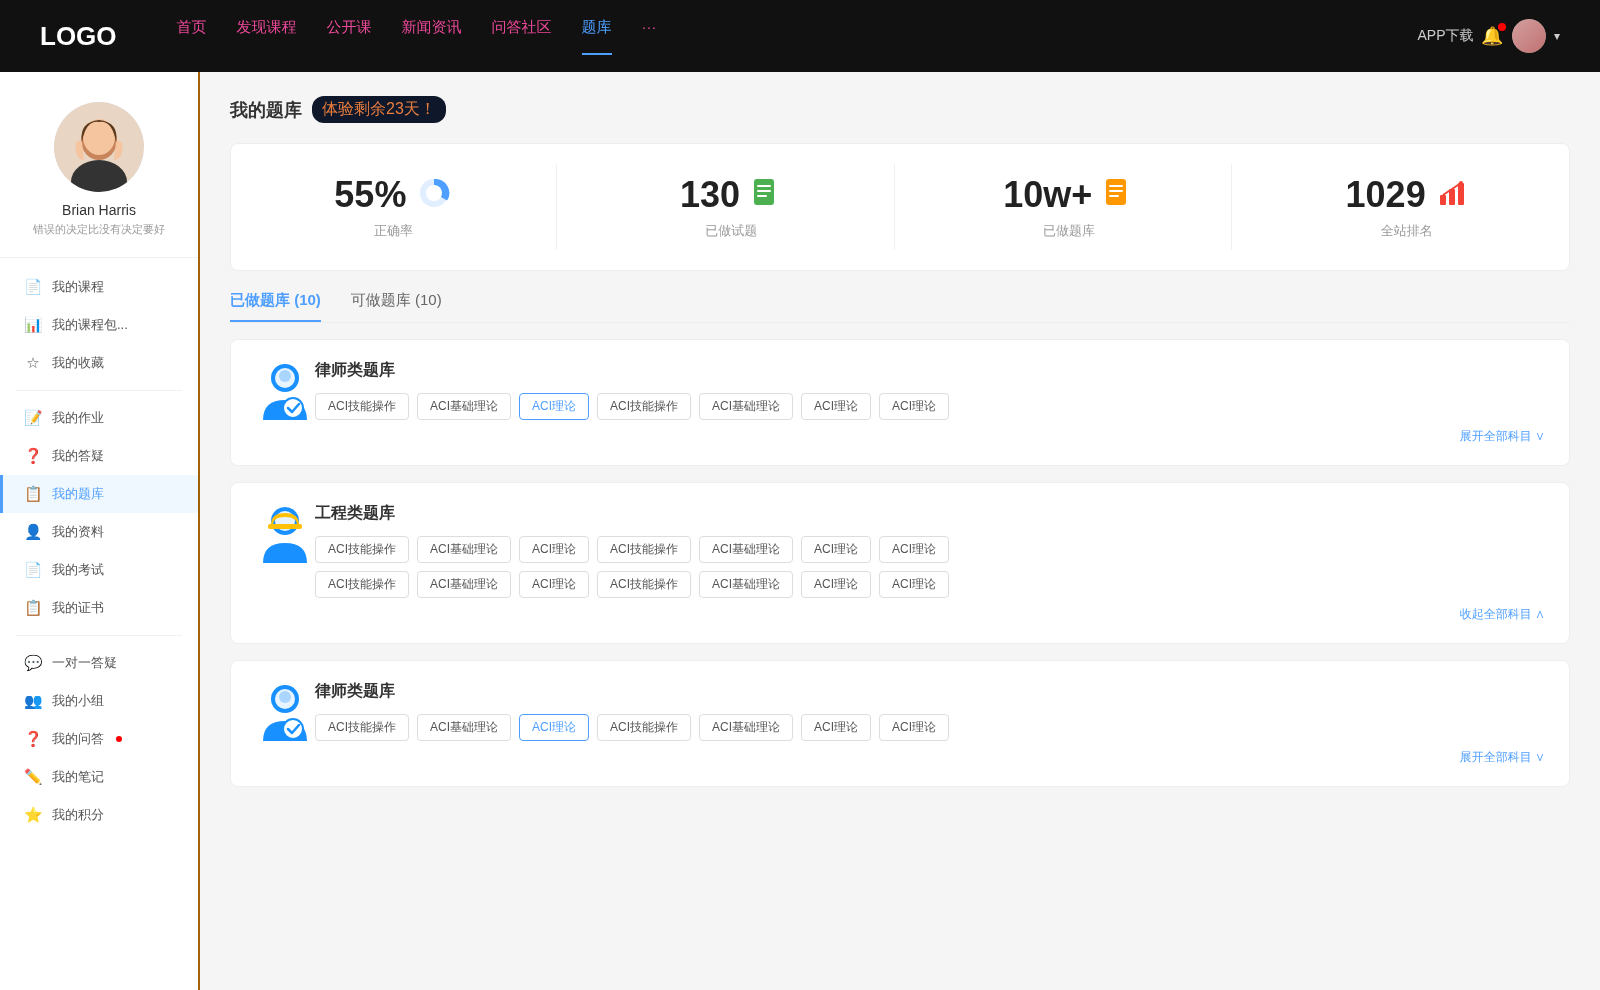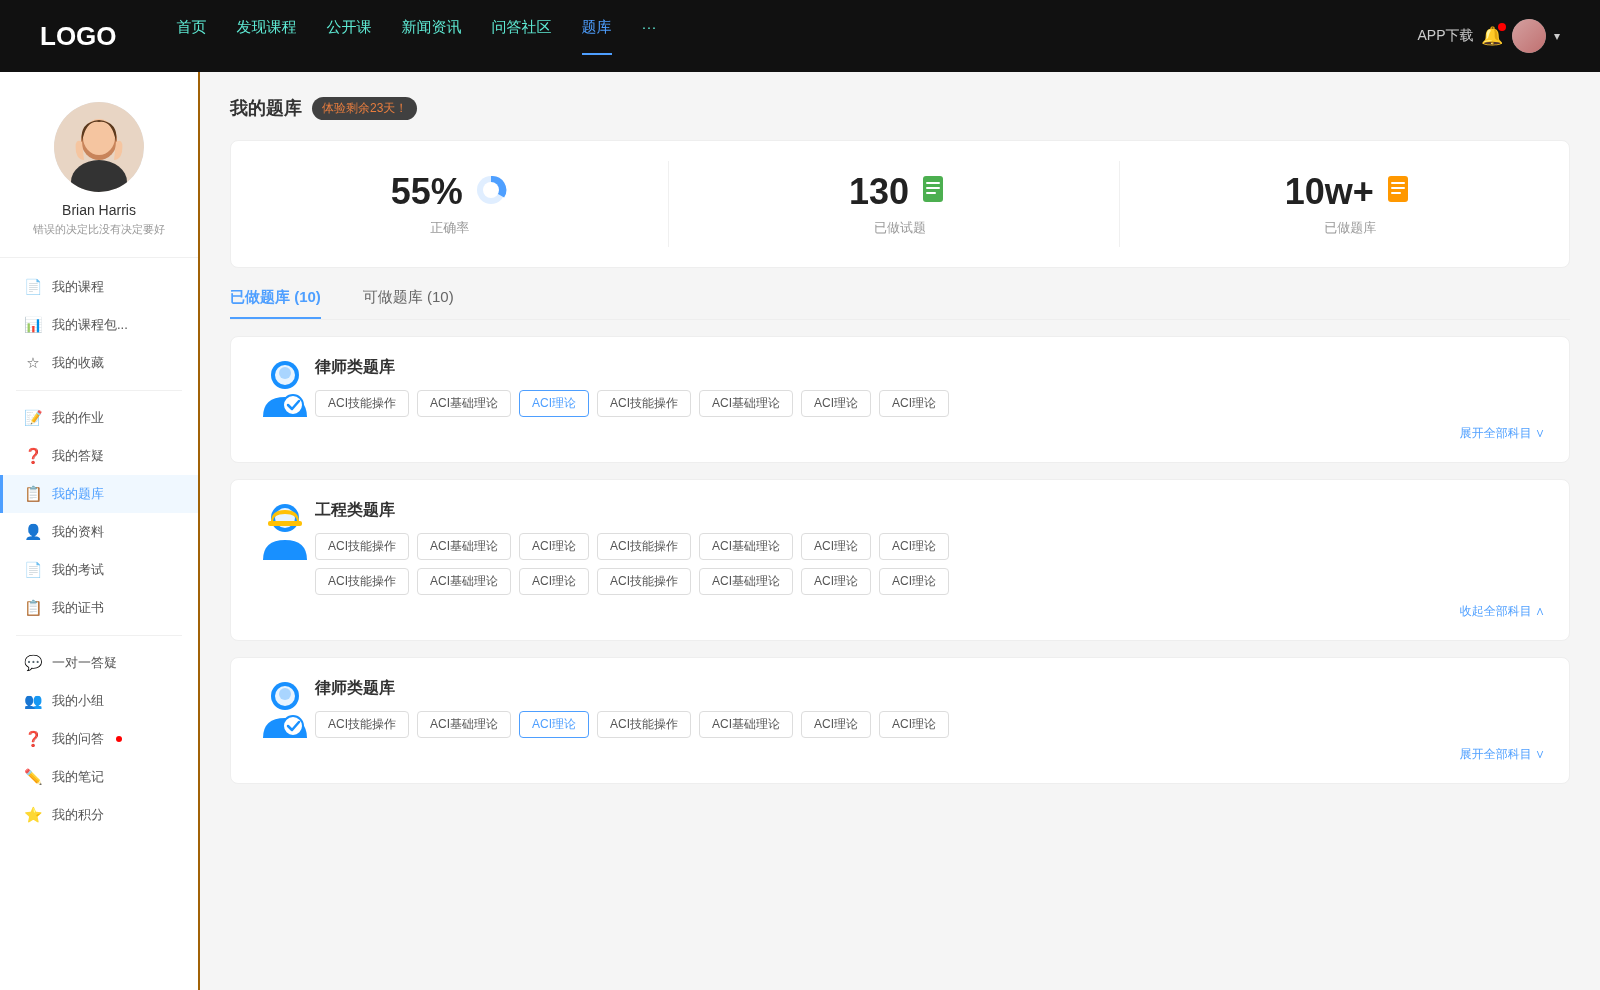--- a/index.html
+++ b/index.html
@@ -2,21 +2,21 @@
 <html><head>
   <meta charset="utf-8">
   <style>
     * { box-sizing: border-box; margin: 0; padding: 0; }
     body { font-family: "PingFang SC", "Microsoft YaHei", sans-serif; background: #f5f5f5; color: #333; }
 
     
     .nav { background: #111; height: 72px; display: flex; align-items: center; padding: 0 40px; }
     .nav-logo { color: #fff; font-size: 26px; font-weight: bold; margin-right: 60px; }
     .nav-menu { display: flex; gap: 30px; flex: 1; }
-    .nav-item { color: #5eead4; font-size: 15px; cursor: pointer; }
+    .nav-item { color: #ec4899; font-size: 15px; cursor: pointer; }
     .nav-item.active { color: #4e9fff; border-bottom: 2px solid #4e9fff; padding-bottom: 16px; }
     .nav-right { display: flex; align-items: center; gap: 8px; margin-left: auto; }
     .nav-app { color: #ccc; font-size: 14px; }
     .nav-bell { color: #fff; font-size: 18px; position: relative; cursor: pointer; }
     .nav-avatar { width: 34px; height: 34px; border-radius: 50%; background: #888; overflow: hidden; display: flex; align-items: center; justify-content: center; }
     .nav-avatar-img { width: 34px; height: 34px; border-radius: 50%; background: linear-gradient(135deg, #d4a0a0, #c07070); }
     .nav-chevron { color: #ccc; font-size: 12px; }
     .nav-dot { width: 8px; height: 8px; background: red; border-radius: 50%; position: absolute; top: -2px; right: -2px; }
 
     
@@ -35,32 +35,32 @@
     .sidebar-item-icon { font-size: 15px; width: 18px; text-align: center; }
     .sidebar-divider { height: 1px; background: #f0f0f0; margin: 8px 16px; }
     .red-dot { width: 6px; height: 6px; background: red; border-radius: 50%; display: inline-block; margin-left: 2px; }
 
     
     .main { flex: 1; padding: 24px 30px; background: #f5f5f5; }
 
     
     .page-title-row { display: flex; align-items: center; gap: 10px; margin-bottom: 20px; }
     .page-title { font-size: 18px; font-weight: 600; color: #333; }
-    .trial-badge { background: #404040; color: #e87d3e; font-size: 12px; padding: 3px 10px; border-radius: 12px; }
+    .trial-badge { background: #0f172a; color: #e87d3e; font-size: 16px; padding: 3px 10px; border-radius: 12px; }
 
     
     .stats-row { display: flex; gap: 12px; background: #fff; border-radius: 8px; padding: 20px 0; margin-bottom: 20px; border: 1px solid #eee; }
     .stat-item { flex: 1; display: flex; flex-direction: column; align-items: center; padding: 10px 20px; border-right: 1px solid #f0f0f0; }
     .stat-item:last-child { border-right: none; }
     .stat-top { display: flex; align-items: center; gap: 10px; }
     .stat-value { font-size: 36px; font-weight: 600; color: #222; }
     .stat-label { font-size: 13px; color: #999; margin-top: 6px; }
 
     
-    .tabs-row { display: flex; gap: 42px; margin-bottom: 16px; border-bottom: 1px solid #eee; }
+    .tabs-row { display: flex; gap: 30px; margin-bottom: 16px; border-bottom: 1px solid #eee; }
     .tab { font-size: 15px; padding-bottom: 10px; cursor: pointer; color: #666; }
     .tab.active { color: #4e9fff; border-bottom: 2px solid #4e9fff; font-weight: 600; }
 
     
     .qbank-card { background: #fff; border-radius: 8px; padding: 20px 24px; margin-bottom: 16px; border: 1px solid #eee; }
     .qbank-header { display: flex; align-items: flex-start; }
     .qbank-icon { width: 60px; height: 70px; flex-shrink: 0; display: flex; align-items: center; justify-content: center; }
     .qbank-content { flex: 1; }
     .qbank-title { font-size: 16px; font-weight: 600; color: #333; margin-bottom: 12px; }
     .qbank-tags { display: flex; flex-wrap: wrap; gap: 8px; }
@@ -224,20 +224,35 @@
               <rect x="4" y="2" width="20" height="26" rx="3" fill="#ff9800"></rect>
               <rect x="7" y="8" width="14" height="2" fill="white" rx="1"></rect>
               <rect x="7" y="13" width="14" height="2" fill="white" rx="1"></rect>
               <rect x="7" y="18" width="10" height="2" fill="white" rx="1"></rect>
             </svg>
           </span>
         </div>
         <div class="stat-label">已做题库</div>
       </div>
 
+      <div class="stat-item">
+        <div class="stat-top">
+          <span class="stat-value">1029</span>
+          <span>
+            <svg width="32" height="32" viewBox="0 0 32 32">
+              <rect x="4" y="18" width="6" height="10" fill="#f44336" rx="1"></rect>
+              <rect x="13" y="12" width="6" height="16" fill="#f44336" rx="1"></rect>
+              <rect x="22" y="6" width="6" height="22" fill="#f44336" rx="1"></rect>
+              <polyline points="7,18 16,12 25,6" stroke="#f44336" stroke-width="2" fill="none"></polyline>
+              <circle cx="25" cy="6" r="2" fill="#f44336"></circle>
+            </svg>
+          </span>
+        </div>
+        <div class="stat-label">全站排名</div>
+      </div>
 
     </div>
 
     <div class="tabs-row">
       <div class="tab active">已做题库 (10)</div>
       <div class="tab">可做题库 (10)</div>
     </div>
 
     <div class="qbank-card">
       <div class="qbank-header">

